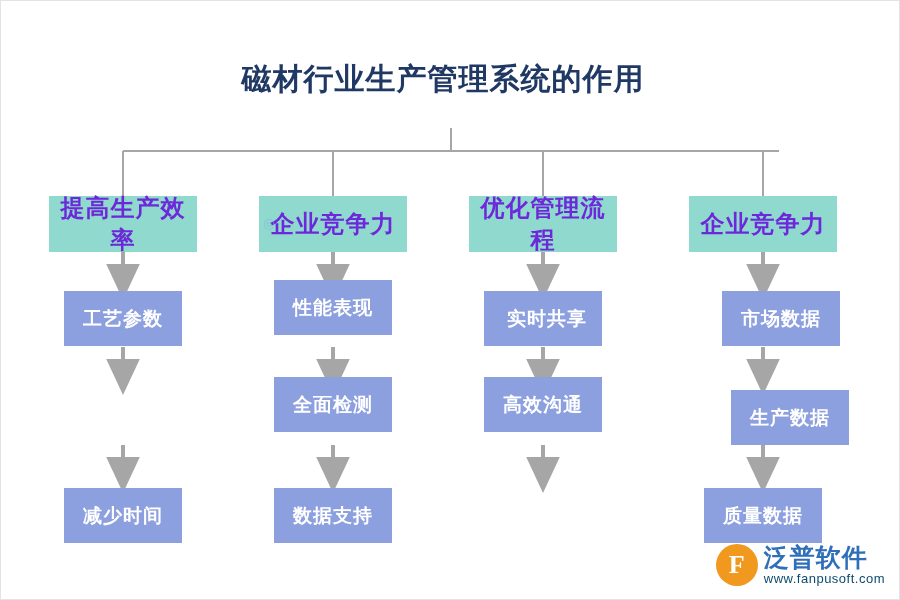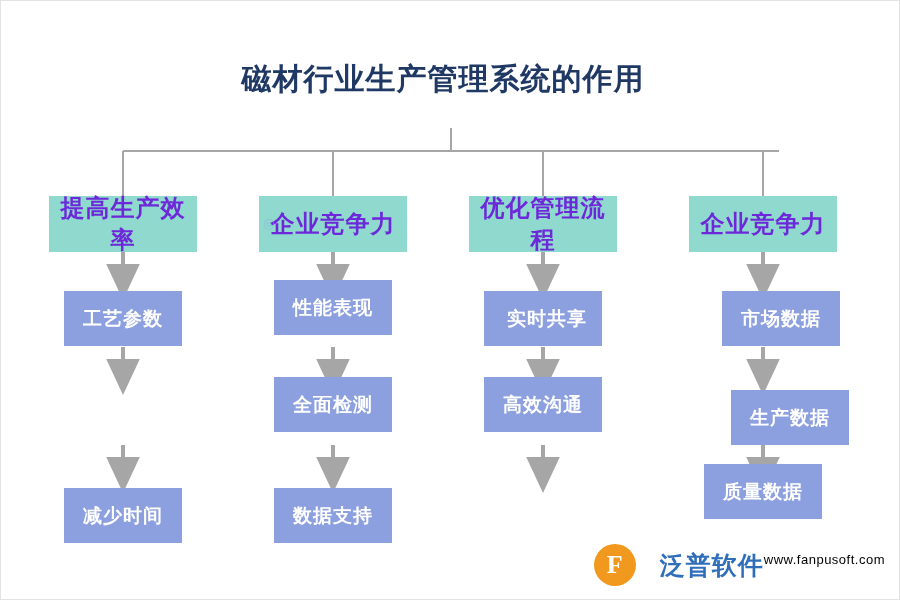--- a/index.html
+++ b/index.html
@@ -85,35 +85,35 @@
     background: #f0991e;
     color: #ffffff;
     font-size: 26px;
     font-weight: bold;
     display: flex;
     align-items: center;
     justify-content: center;
     font-family: "Liberation Serif", serif;
   }
   #logo .txt {
-    margin-left: 24px;
+    margin-left: 6px;
     display: flex;
-    flex-direction: row;
+    flex-direction: column;
     justify-content: center;
   }
   #logo .txt .cn {
     font-size: 25px;
     font-weight: bold;
     color: #2f6fba;
     line-height: 27px;
     letter-spacing: 1px;
   }
   #logo .txt .url {
     font-size: 13px;
-    color: #000000;
+    color: #0c4a6e;
     line-height: 15px;
     letter-spacing: 0.5px;
   }
   
   #stray {
     position: absolute;
     left: 262px;
     top: 214px;
     font-size: 14px;
     color: #7fb3d5;
@@ -170,21 +170,21 @@
   <div class="node sub" style="left:273px; top:376px;">全面检测</div>
   <div class="node sub" style="left:273px; top:487px;">数据支持</div>
 
   <div class="node head" style="left:468px; top:195px;">优化管理流程</div>
   <div class="node sub" style="left:483px; top:290px;padding-left:8px;">实时共享</div>
   <div class="node sub" style="left:483px; top:376px;">高效沟通</div>
 
   <div class="node head" style="left:688px; top:195px;font-family:Liberation Serif, serif;">企业竞争力</div>
   <div class="node sub" style="left:721px; top:290px;">市场数据</div>
   <div class="node sub" style="left:703px; top:389px;margin-left:27px;">生产数据</div>
-  <div class="node sub" style="left:703px; top:463px;font-family:Liberation Mono, monospace;">质量数据</div>
+  <div class="node sub" style="left:703px; top:487px;font-family:Liberation Mono, monospace;">质量数据</div>
 
   <div id="stray">◎</div>
 
   <div id="logo">
     <div class="mark">F</div>
     <div class="txt">
       <div class="cn">泛普软件</div>
       <div class="url">www.fanpusoft.com</div>
     </div>
   </div>

